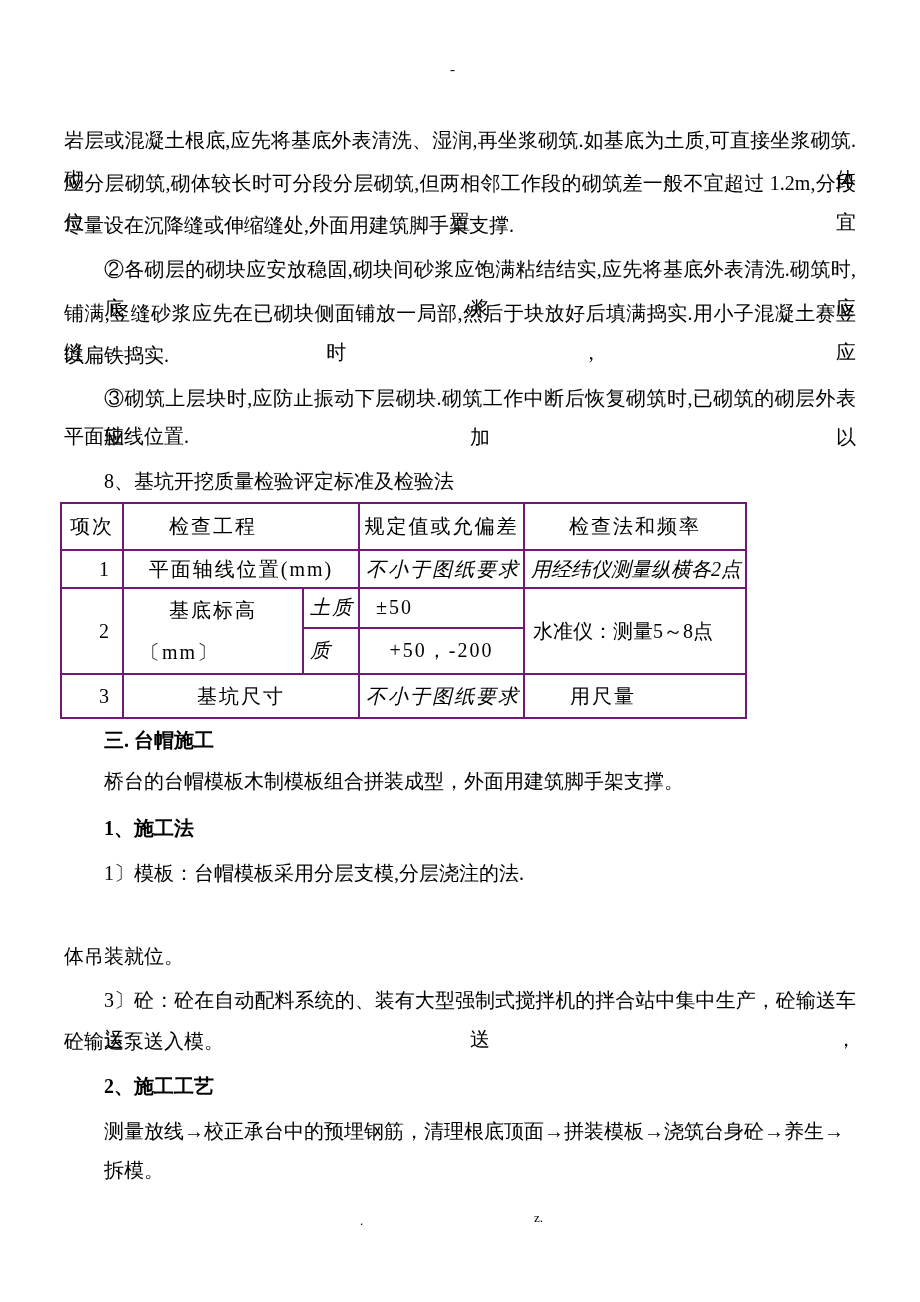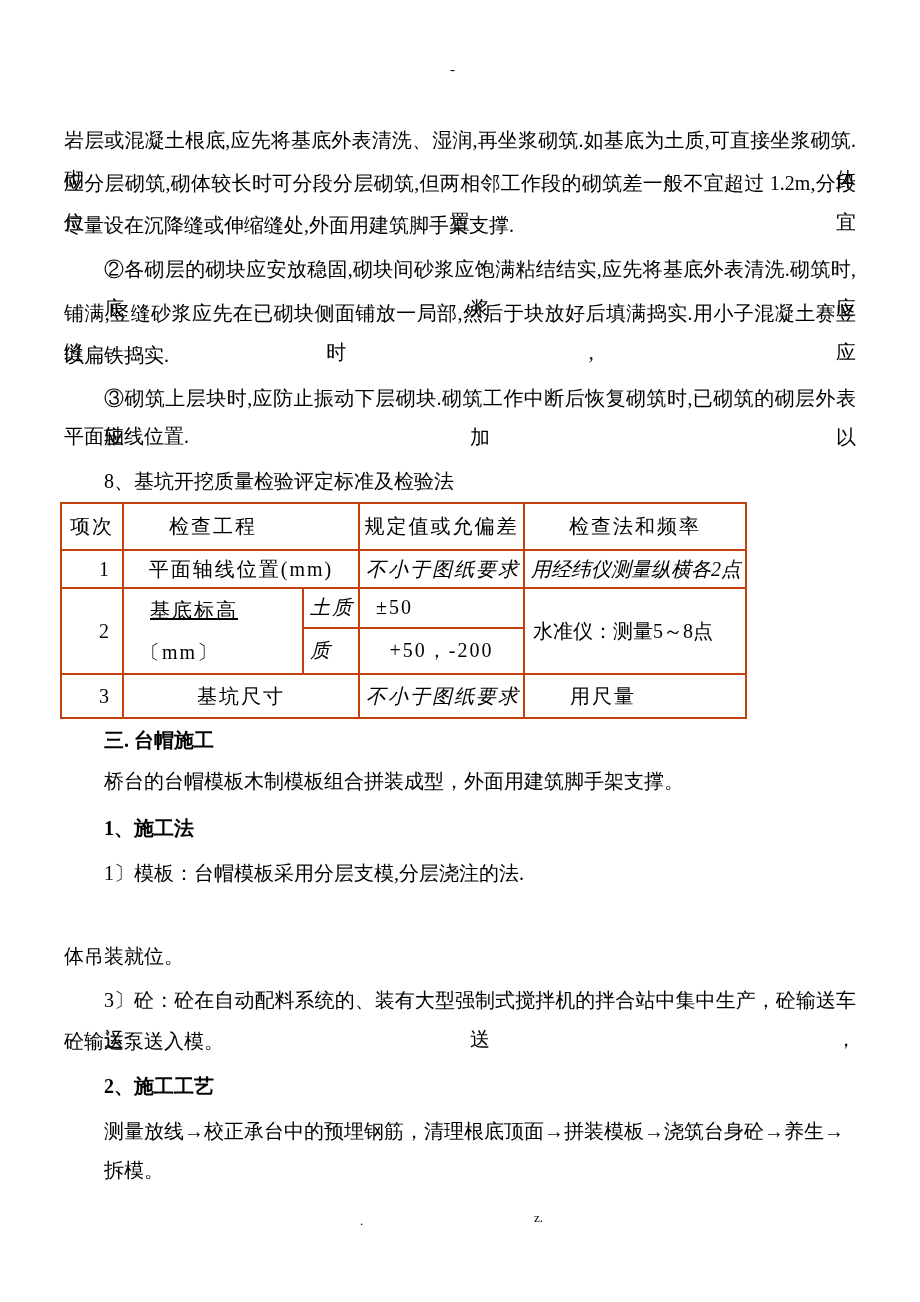--- a/index.html
+++ b/index.html
@@ -25,41 +25,41 @@
   .b{font-weight:bold;}
   .mark{position:absolute;font-size:15px;color:#000;line-height:15px;}
   
   table.insp{
     position:absolute;left:60px;top:502px;
     width:685px;
     border-collapse:collapse;
     table-layout:fixed;
   }
   table.insp td{
-    border:2px solid #c2410c;
+    border:2px solid #701a75;
     font-size:20px;
     letter-spacing:2px;
     padding:0;
     vertical-align:middle;
     overflow:hidden;
   }
   tr.h47{height:47px;}
   tr.h38{height:38px;}
   tr.h39{height:39px;}
   tr.h45{height:45px;}
   tr.h44{height:44px;}
   .c{text-align:center;}
   .num{text-align:center;padding-left:26px !important;}
   .pl6{text-align:left;padding-left:6px !important;font-style:italic;}
   .pl8{text-align:left;padding-left:8px !important;}
   .pl16{text-align:left;padding-left:16px !important;}
   .pl45{text-align:left;padding-left:45px !important;}
   .tight{letter-spacing:0 !important;}
   .cell2 span{display:block;line-height:42px;}
-  .cell2 .l1{padding-left:26px;text-decoration:underline;}
+  .cell2 .l1{padding-left:45px;}
   .cell2 .l2{padding-left:16px;}
 </style>
 </head>
 <body>
 
 <div class="page">
 
   <span class="mark" style="left:450px;top:62px;">-</span>
 
   <div class="t just" style="top:121px;">岩层或混凝土根底,应先将基底外表清洗、湿润,再坐浆砌筑.如基底为土质,可直接坐浆砌筑.砌体</div>

